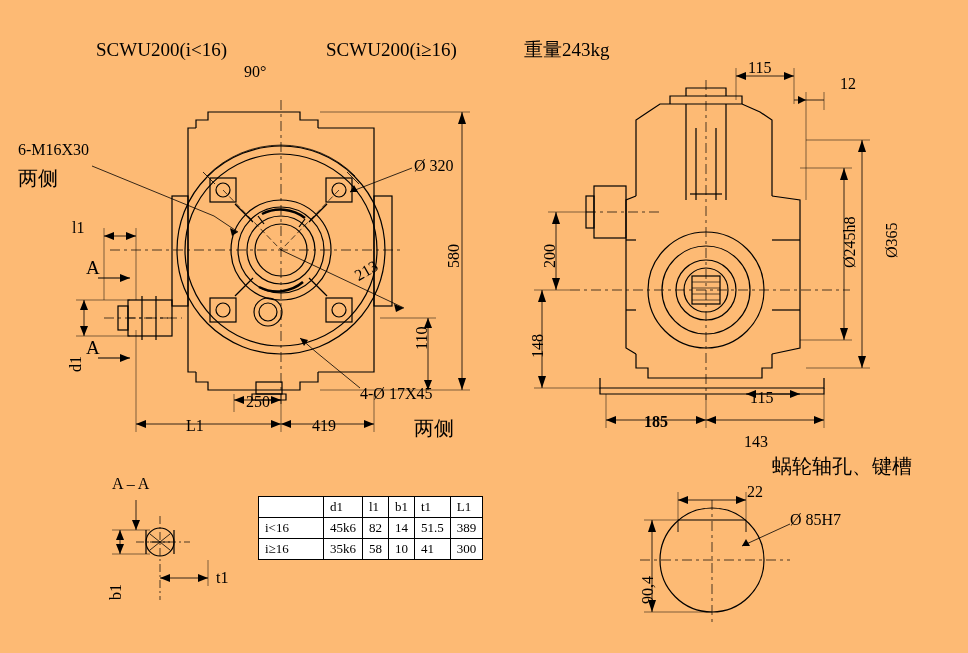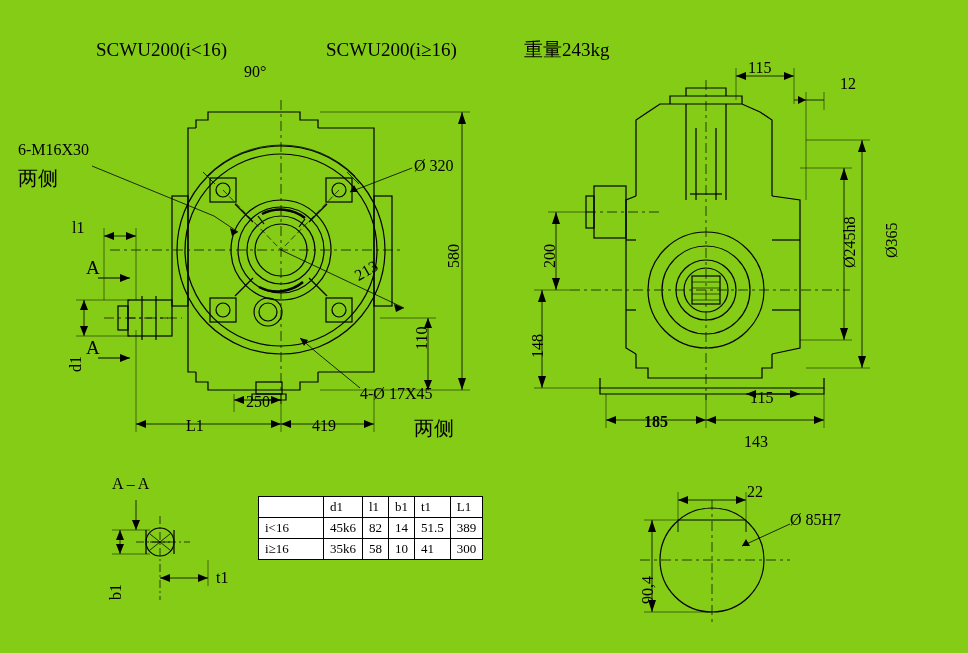--- a/index.html
+++ b/index.html
@@ -4,21 +4,21 @@
 <style>
   html, body {
     margin: 0;
     padding: 0;
     background: #ffffff;
   }
   #root {
     position: relative;
     width: 968px;
     height: 653px;
-    background: #84cc16;
+    background: #fdba74;
     font-family: "Liberation Serif", serif;
     color: #000000;
     overflow: hidden;
   }
   .lbl {
     position: absolute;
     white-space: nowrap;
     font-family: "Liberation Serif", serif;
     color: #000;
     line-height: 1;
@@ -339,20 +339,21 @@
   <div class="lbl t-med" style="left:644px; top:414px;font-weight:bold;">185</div>
   <div class="lbl t-med" style="left:750px; top:390px;">115</div>
   <div class="lbl t-med" style="left:744px; top:414px;margin-top:20px;">143</div>
   <div class="lbl t-med rot90" style="left:842px; top:268px;">Ø245h8</div>
   <div class="lbl t-med rot90" style="left:884px; top:258px;">Ø365</div>
 
   <div class="lbl t-big" style="left:112px; top:476px; font-size:16px;">A – A</div>
   <div class="lbl t-med rot90" style="left:108px; top:600px;">b1</div>
   <div class="lbl t-med" style="left:216px; top:570px;">t1</div>
 
+  <div class="lbl t-big" style="left:772px; top:456px; font-size:20px;">蜗轮轴孔、键槽</div>
   <div class="lbl t-med" style="left:706px; top:484px;margin-left:41px;">22</div>
   <div class="lbl t-med rot90" style="left:640px; top:604px;">90,4</div>
   <div class="lbl t-med" style="left:790px; top:512px;">Ø 85H7</div>
 
   <table class="spec" style="left:258px; top:496px;">
     <thead>
       <tr>
         <th class="first"></th>
         <th>d1</th>
         <th>l1</th>

